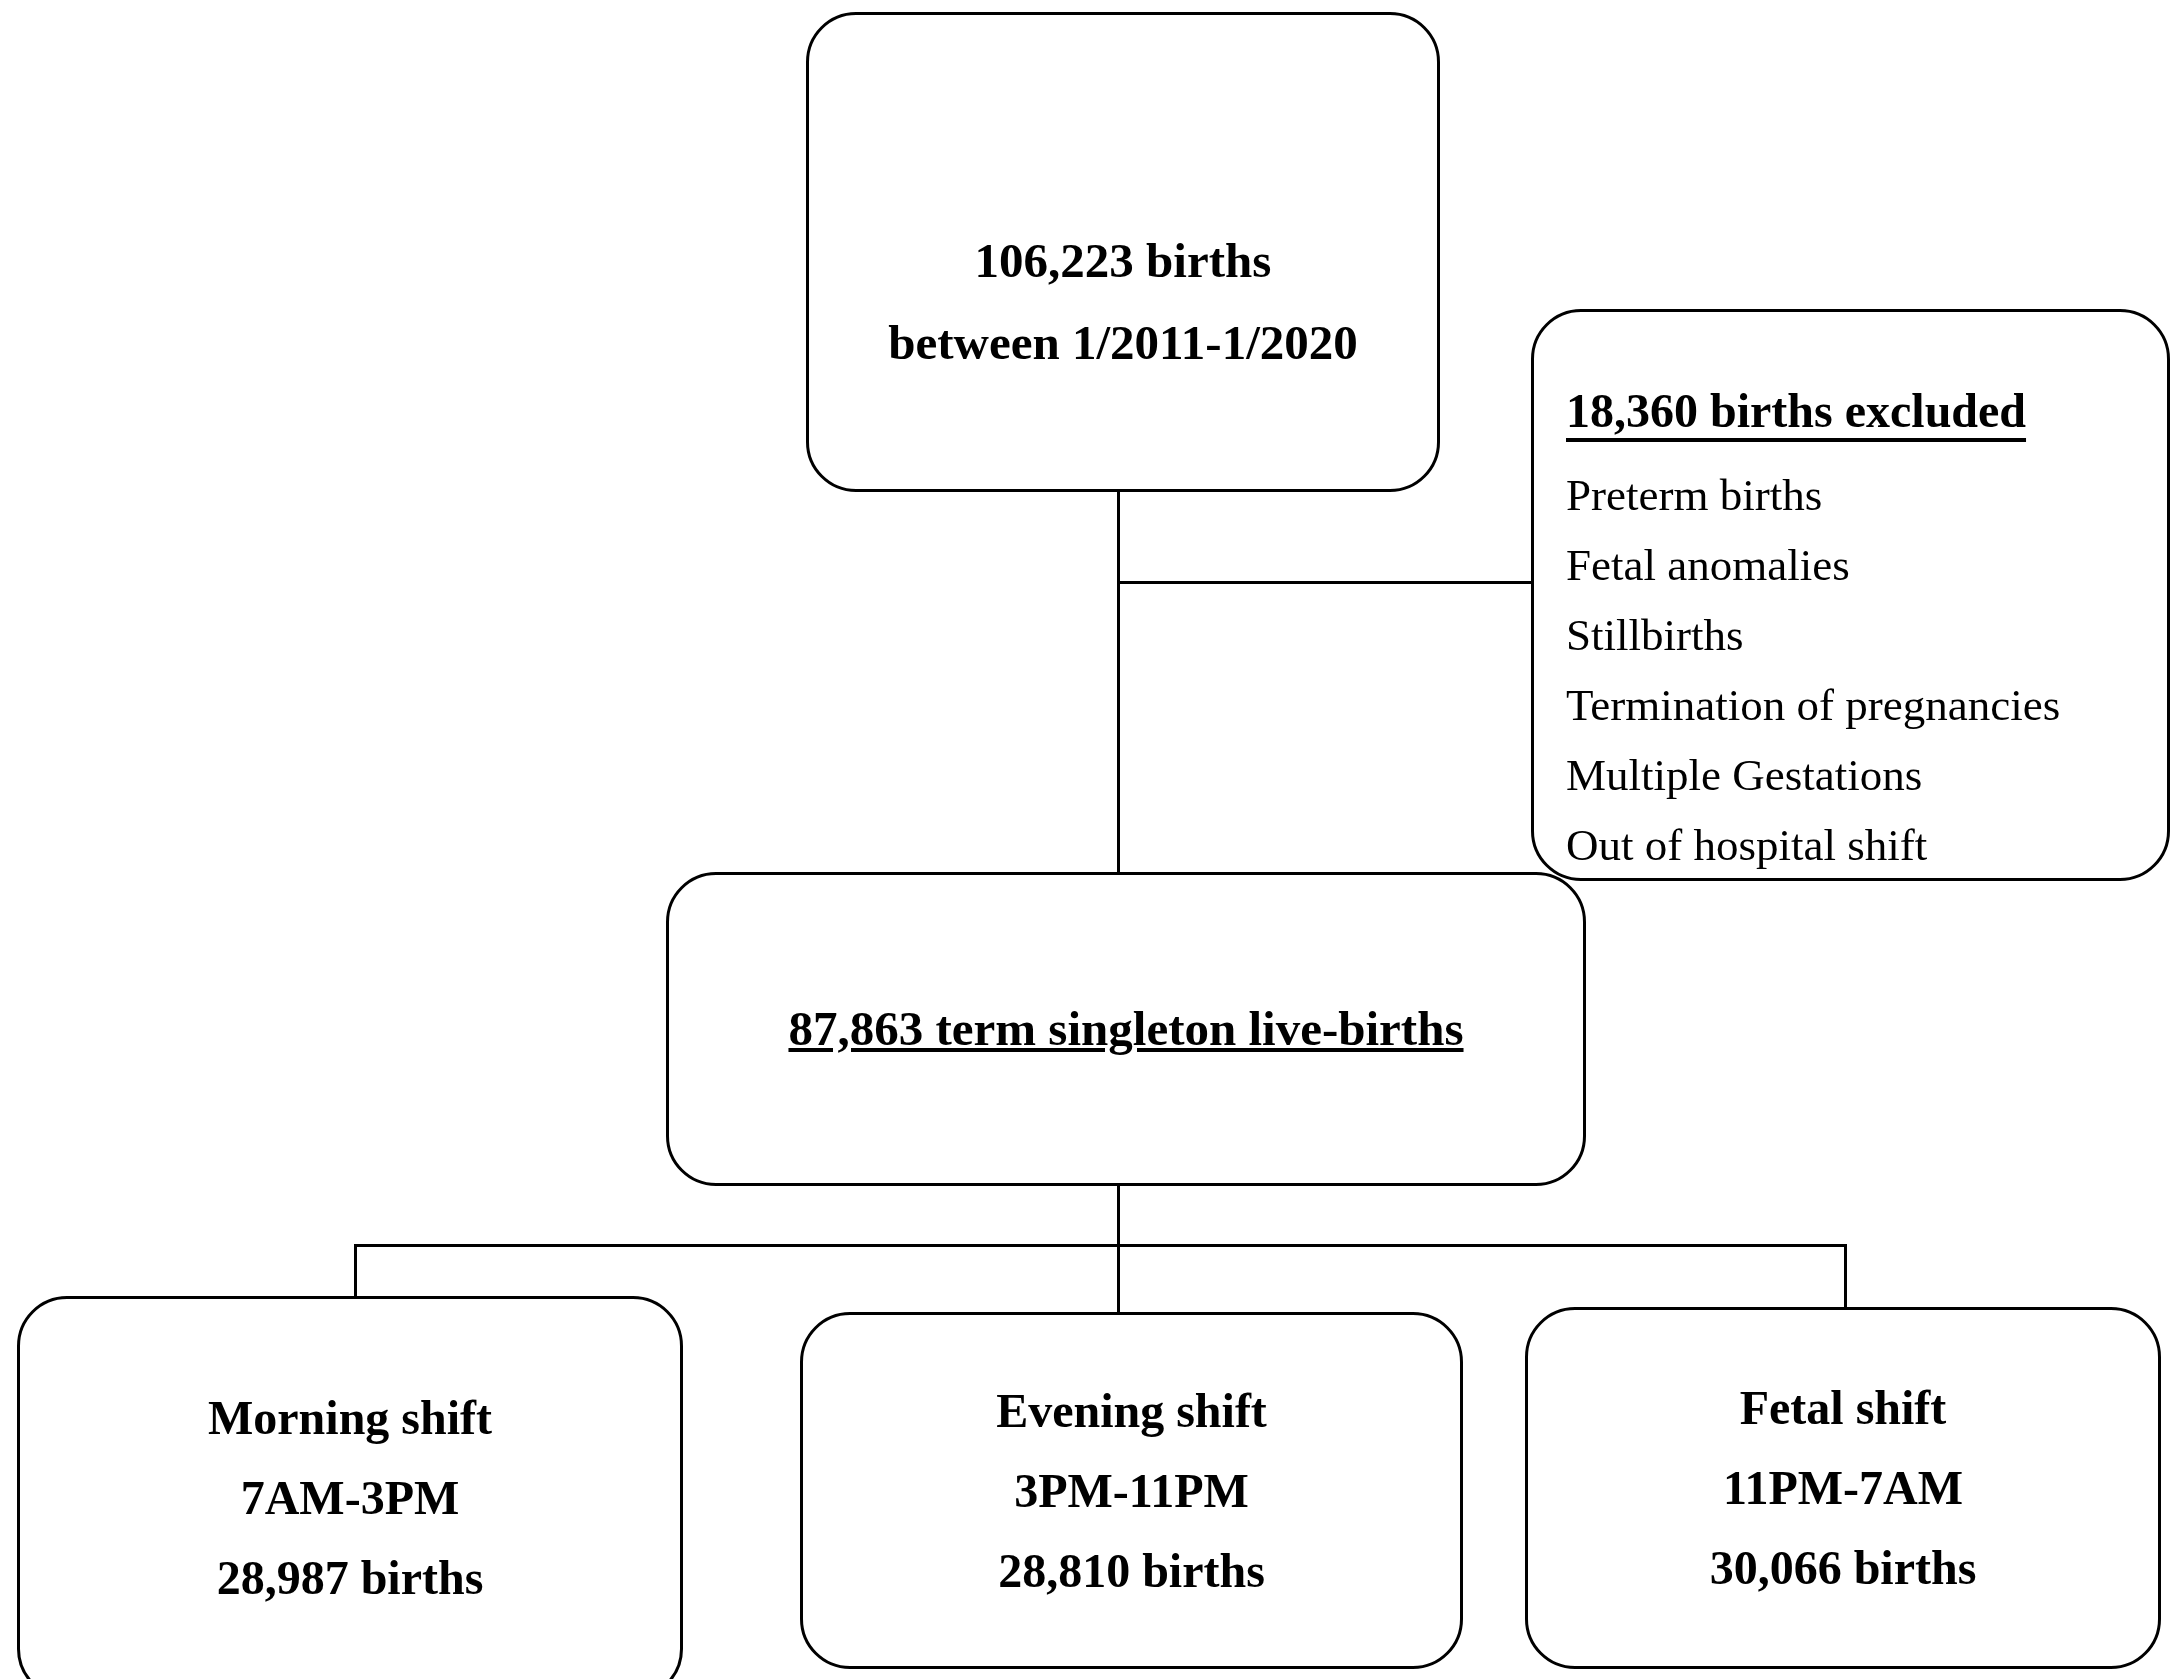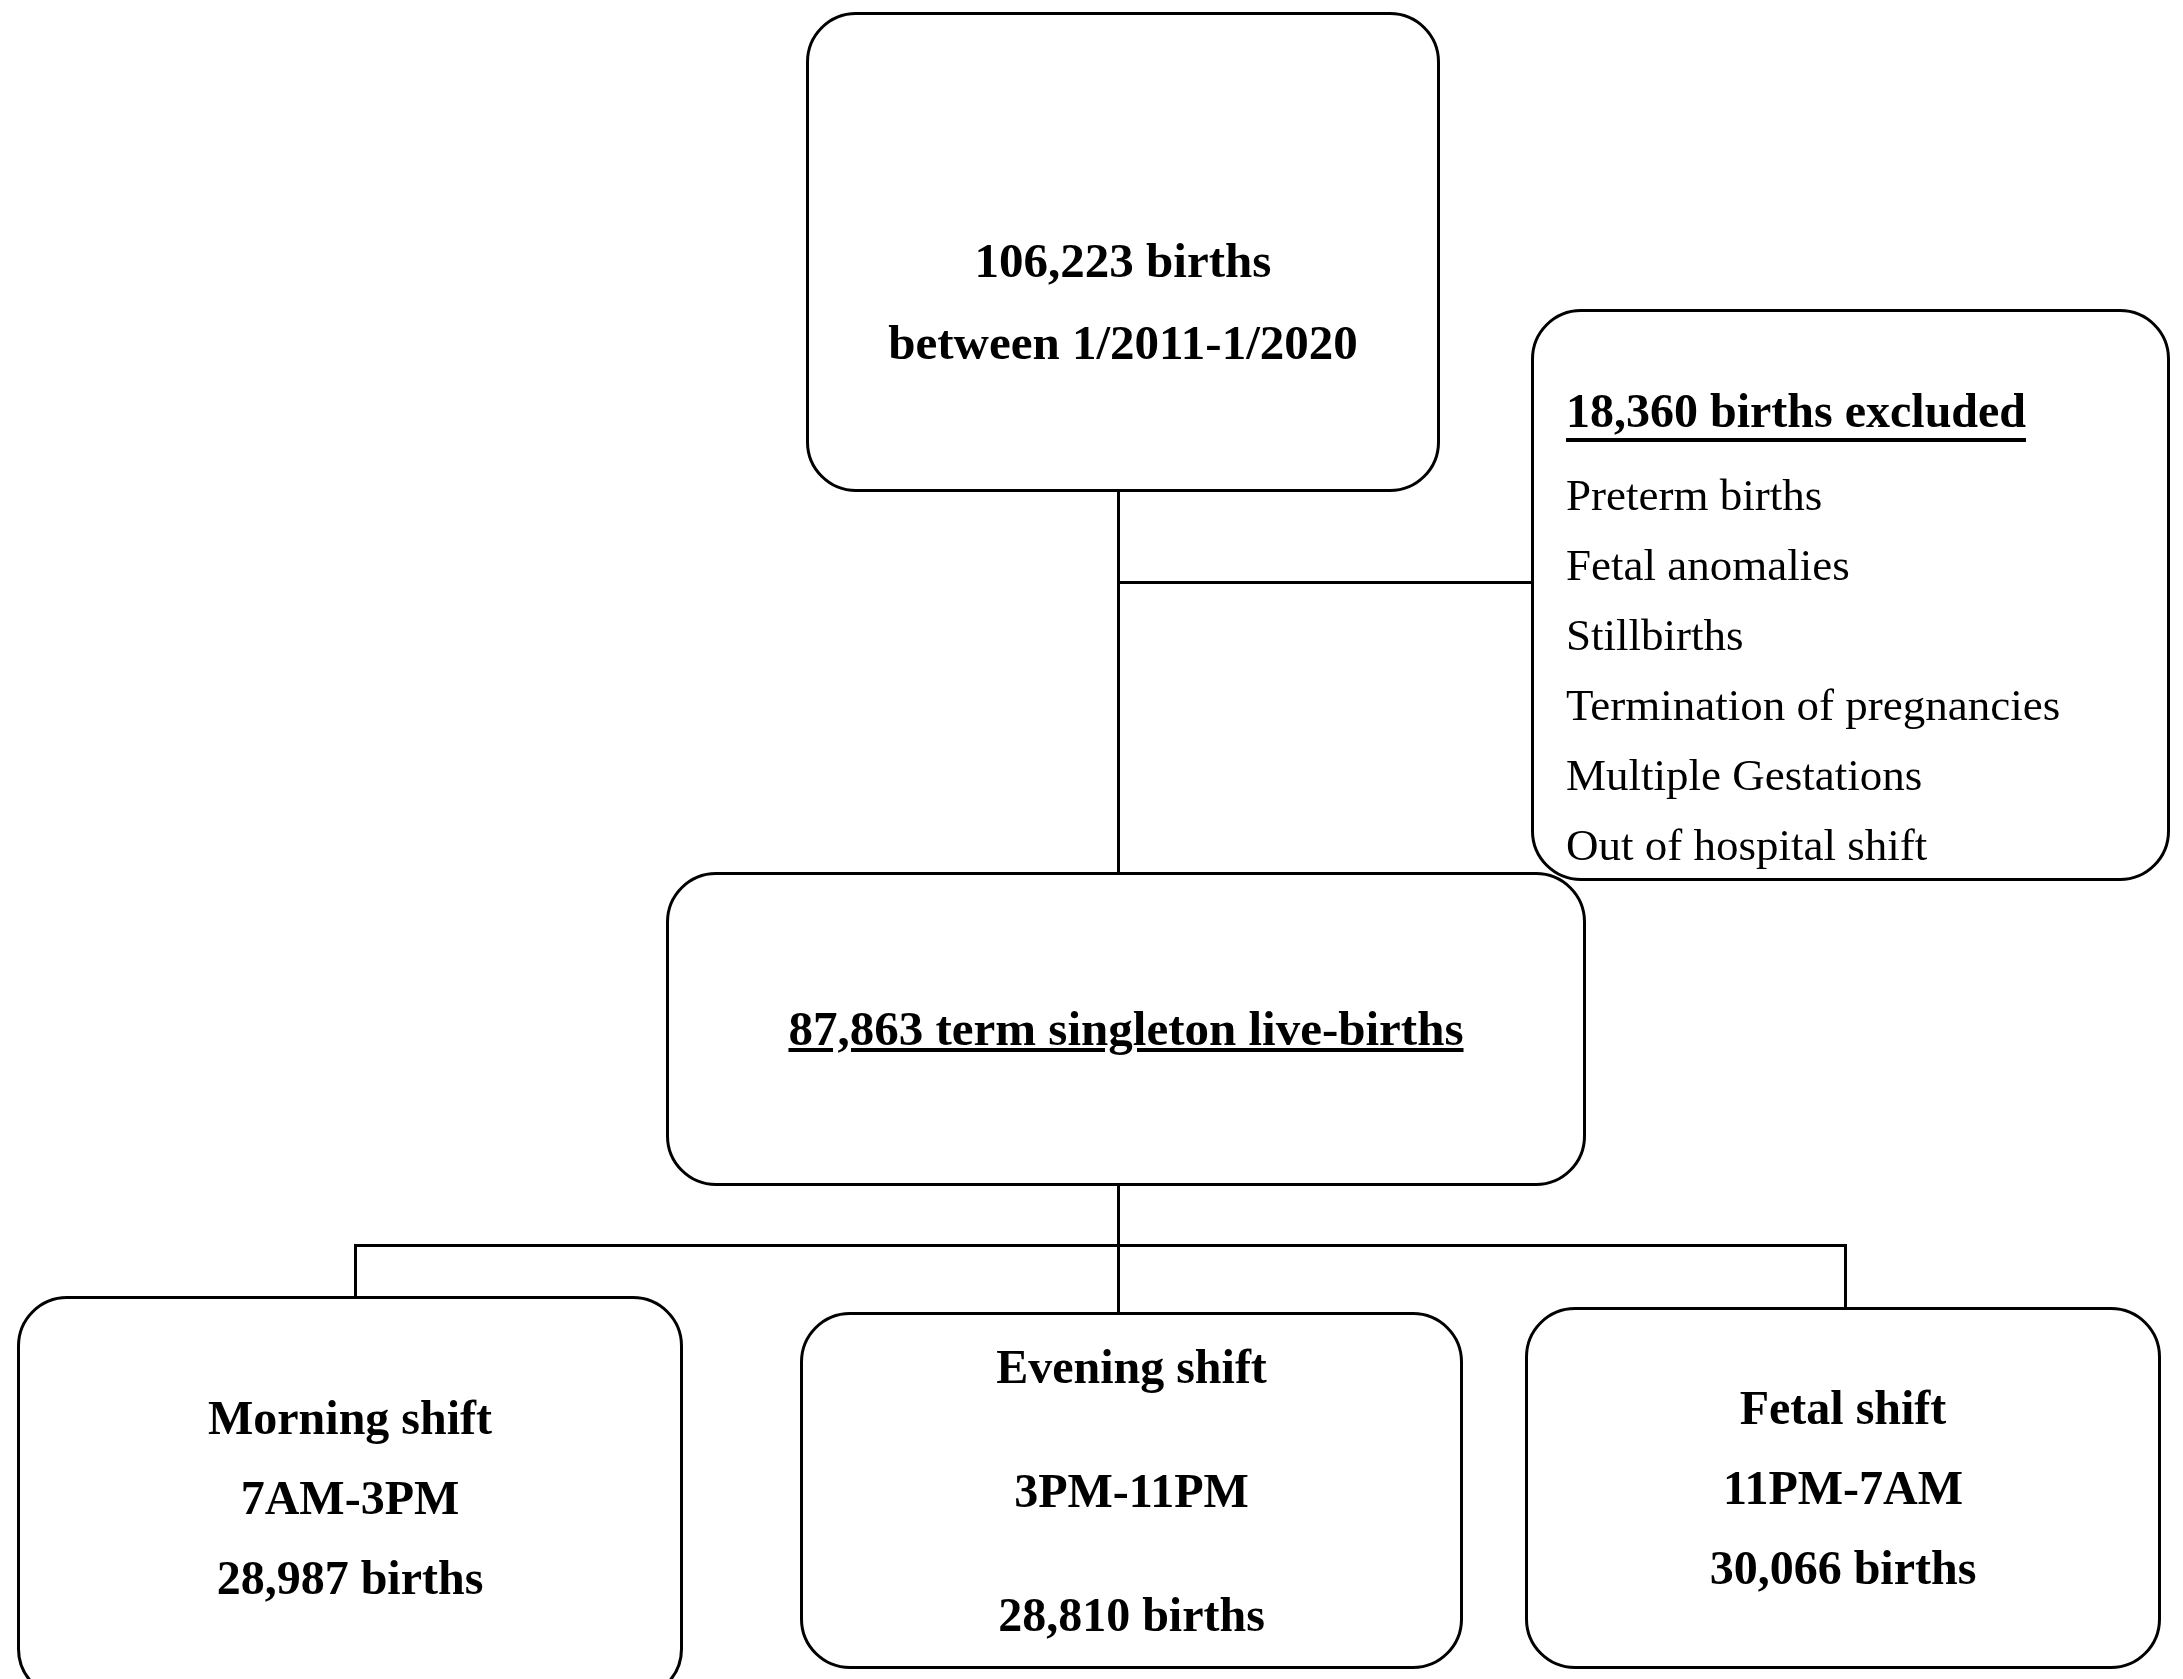--- a/index.html
+++ b/index.html
@@ -69,21 +69,21 @@
     white-space: nowrap;
   }
   
   #middle-box {
     left: 666px; top: 872px;
     width: 920px; height: 314px; text-decoration: underline;
   }
   
   .shift-box .bold-line { font-size: 48px; line-height: 80px; }
   #morning-box { left: 17px;   top: 1296px; width: 666px; height: 403px; }
-  #evening-box { left: 800px; top: 1312px; width: 663px; height: 357px; gap: 44px; }
+  #evening-box { left: 800px; top: 1312px; width: 663px; height: 357px; }
   #night-box   { left: 1525px; top: 1307px; width: 636px; height: 362px; }
   
   .line {
     position: absolute;
     background: #000000;
   }
   #v-top         { left: 1117px; top: 491px;  width: 3.1px;    height: 383px; }
   #h-excluded    { left: 1119px; top: 581px;  width: 414px;  height: 3.1px;  }
   #v-mid         { left: 1117px; top: 1184px; width: 3.1px;    height: 63px; }
   #h-split       { left: 354px;  top: 1244px; width: 1493px; height: 3.1px;  }

